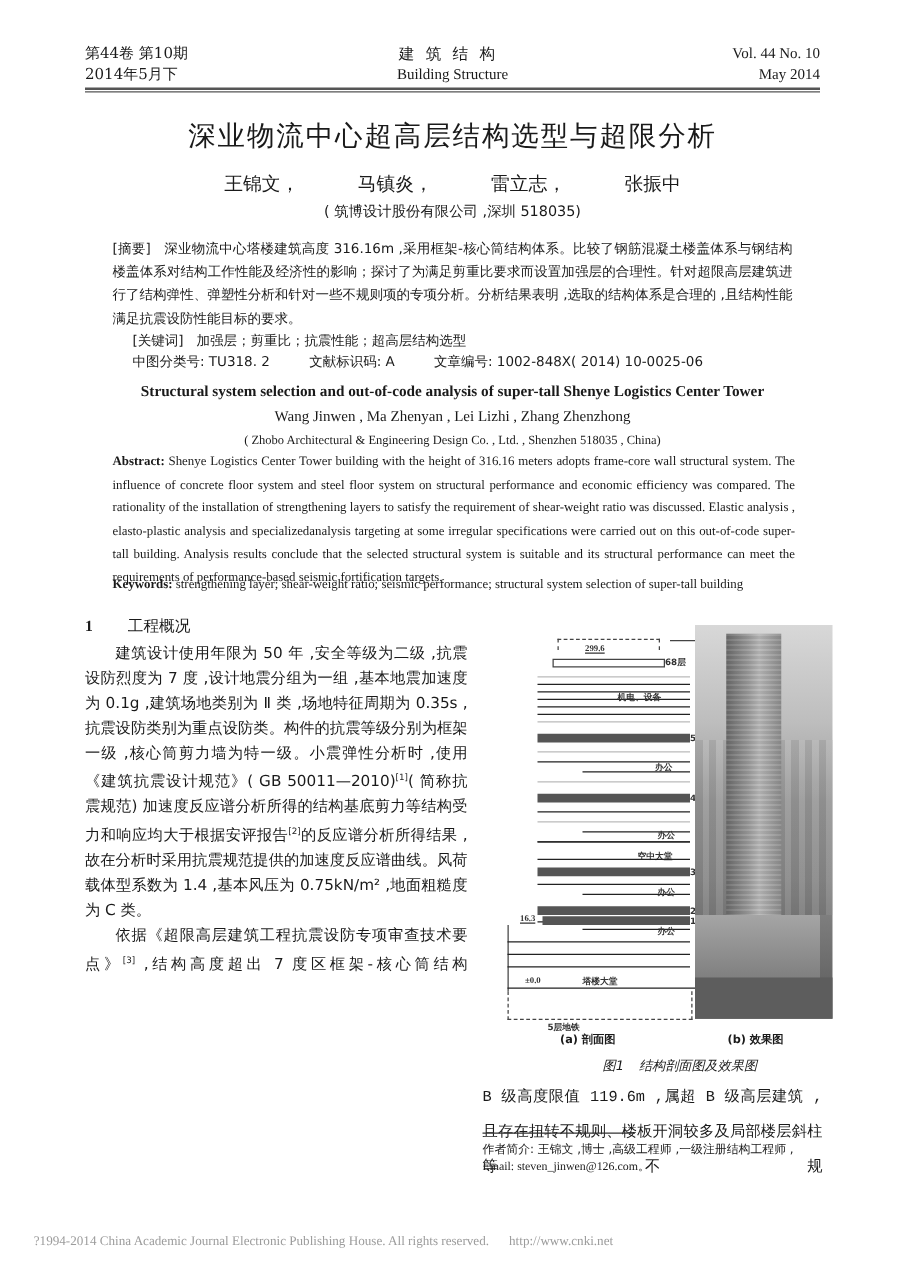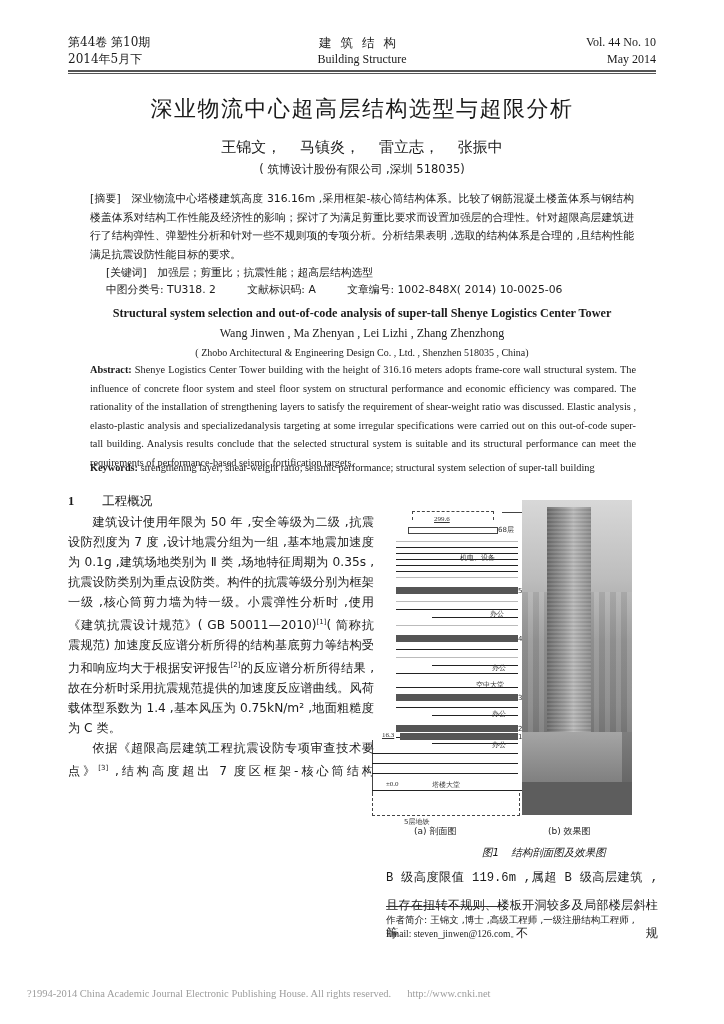--- a/index.html
+++ b/index.html
@@ -11,21 +11,21 @@
   .hdr-c { left: 262px; width: 200px; top: 34px; text-align: center; }
   .hdr-c .cn { letter-spacing: 9px; font-size: 12.5px; font-family: "DejaVu Sans", sans-serif; }
   .hdr-r { right: 68px; top: 34px; text-align: right; font-family: "Liberation Serif", serif; }
   .rule1 { left: 68px; width: 588px; top: 70px; height: 0; border-top: 2px solid #555; }
   .rule2 { left: 68px; width: 588px; top: 73px; height: 0; border-top: 1px solid #555; }
 
   .title { left: 0; width: 724px; top: 94px; text-align: center; font-size: 22px;
            letter-spacing: 1.5px; font-family: "DejaVu Sans", sans-serif; font-weight: normal; }
   .authors { left: 0; width: 724px; top: 138px; text-align: center; font-size: 15px;
              font-family: "DejaVu Sans", sans-serif; }
-  .authors span { margin: 0 7px; }
+  .authors span { margin: 0 21px; }
   .affil { left: 0; width: 724px; top: 162px; text-align: center; font-size: 11.5px;
            font-family: "DejaVu Sans", sans-serif; }
 
   .cn-abs { left: 90px; width: 544px; top: 190px; font-size: 10.8px; line-height: 18.5px;
             font-family: "DejaVu Sans", sans-serif; text-align: justify; }
   .cn-line { font-family: "DejaVu Sans", sans-serif; font-size: 10.8px; line-height: 18px; padding-left: 16px; }
   .kw-cn { left: 90px; top: 264px; }
   .cls-cn { left: 90px; top: 281px; }
   .cls-cn span { margin-right: 28px; }
 
@@ -42,21 +42,21 @@
            font-family: "Liberation Serif", serif; white-space: nowrap; }
 
   .body-col { left: 68px; width: 306px; font-family: "DejaVu Sans", sans-serif;
               font-size: 12.2px; line-height: 20px; text-align: justify; text-align-last: justify; }
   .body-col p { margin: 0; text-indent: 2em; }
   .body-col p.last { text-align-last: left; }
   .sec-head { left: 68px; top: 493px; font-size: 12.5px; font-family: "DejaVu Sans", sans-serif; }
   .sec-head .num { font-family: "Liberation Serif", serif; font-weight: bold; margin-right: 24px; }
   sup { font-size: 7px; vertical-align: 5px; }
 
-  .fig { left: 372px; top: 497px; width: 270px; height: 325px; }
+  .fig { left: 406px; top: 497px; width: 270px; height: 325px; font-weight: bold; }
   .img-photo { left: 150px; top: 3px; width: 110px; height: 315px;
                background: linear-gradient(180deg, #d8d8d8 0%, #bdbdbd 25%, #9a9a9a 45%, #8a8a8a 65%, #6e6e6e 85%, #575757 100%); }
   .tower { left: 175px; top: 10px; width: 44px; height: 240px;
            background: linear-gradient(90deg, #6a6a6a 0%, #9a9a9a 40%, #b8b8b8 60%, #8c8c8c 100%); }
   .tower-stripes { left: 175px; top: 10px; width: 44px; height: 240px;
            background: repeating-linear-gradient(180deg, rgba(255,255,255,0.08) 0 2px, rgba(0,0,0,0.05) 2px 4px); }
   .podium { left: 150px; top: 235px; width: 100px; height: 55px;
             background: linear-gradient(180deg, #a5a5a5, #7c7c7c); }
   .podium2 { left: 150px; top: 285px; width: 110px; height: 33px; background: #5d5d5d; }
   .city { left: 150px; top: 95px; width: 110px; height: 140px;

